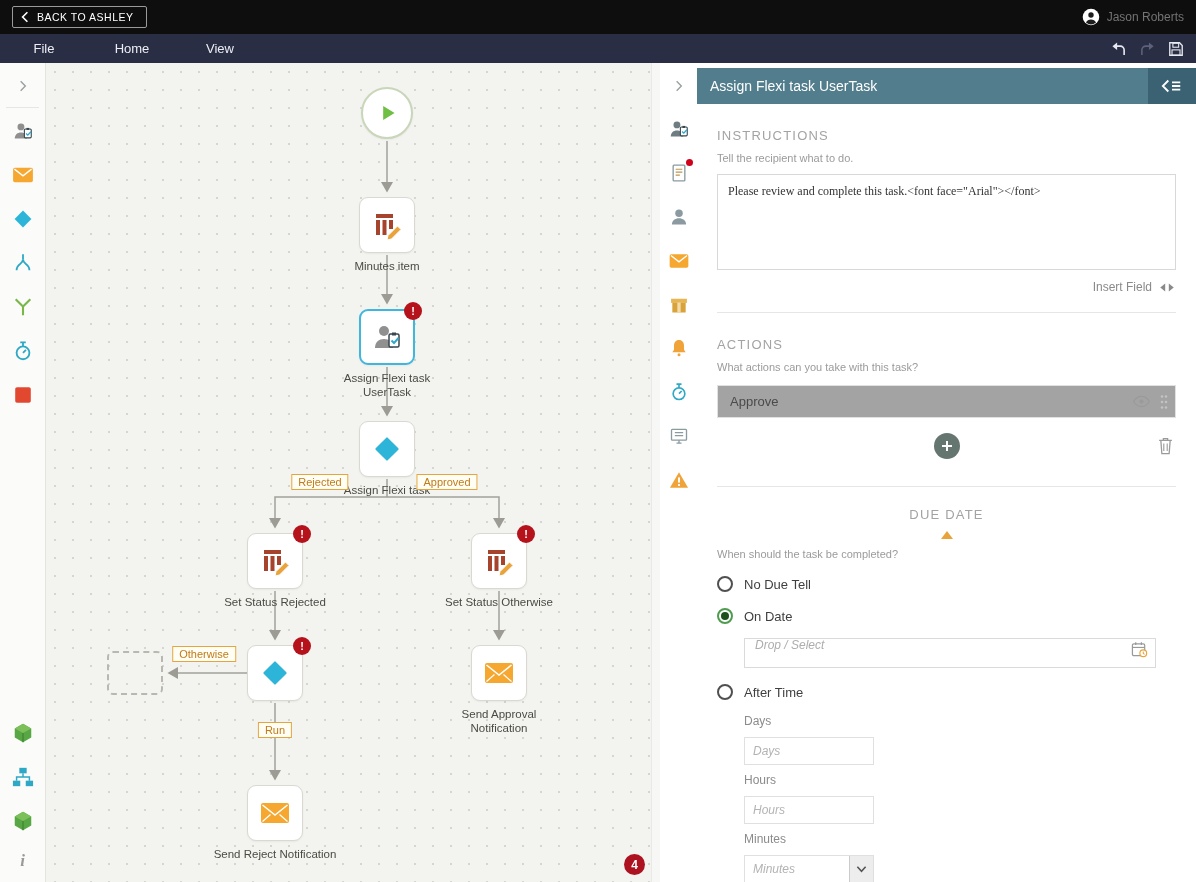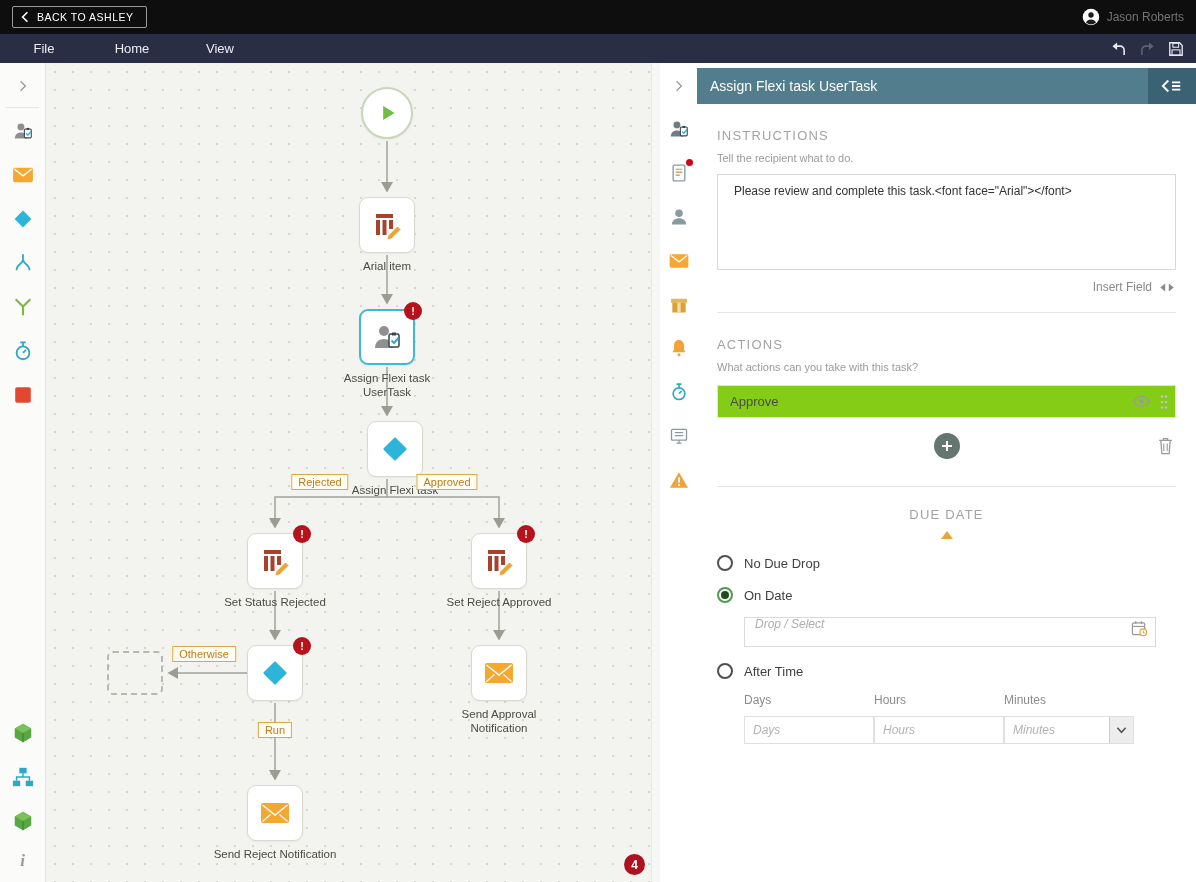--- a/index.html
+++ b/index.html
@@ -56,45 +56,45 @@
 
   
   .panel{position:absolute;left:697px;top:63px;width:499px;height:819px;background:#fff;overflow:hidden;}
   .panel-header{margin-top:5px;height:36px;background:#517d8c;display:flex;align-items:center;color:#fff;}
   .panel-title{padding-left:13px;font-size:14px;flex:1;}
   .dock-btn{width:48px;height:36px;background:#3a6272;display:flex;align-items:center;justify-content:center;cursor:pointer;}
   .panel-body{padding:0 20px;}
   .sec-heading{font-size:13px;letter-spacing:1.2px;color:#a3a3a3;margin-top:24px;}
   .sec-sub{font-size:11px;color:#9b9b9b;margin-top:9px;}
   .instructions-box{width:100%;height:96px;margin-top:10px;border:1px solid #d8d8d8;resize:none;
-    padding:9px 16px;font-family:Liberation Sans, sans-serif;font-size:12px;color:#333;outline:none;}
+    padding:9px 10px;font-family:Liberation Serif, serif;font-size:12px;color:#333;outline:none;}
   .insert-field{display:flex;justify-content:flex-end;align-items:center;gap:6px;margin-top:6px;
     color:#8a8a8a;font-size:12px;cursor:pointer;}
   .divider{border-top:1px solid #e6e6e6;margin-top:18px;}
   .actions-list{margin-top:12px;}
-  .action-row{display:flex;align-items:center;height:33px;border:1px solid #e1e1e1;background:#84cc16;margin-top:2px;}
+  .action-row{display:flex;align-items:center;height:33px;border:1px solid #e1e1e1;background:#a3a3a3;margin-top:2px;}
   .action-label{flex:1;padding-left:12px;font-size:13px;color:#4a4a4a;}
   .row-tools{display:flex;align-items:center;gap:9px;padding-right:7px;}
   .actions-footer{position:relative;height:44px;margin-top:6px;display:flex;align-items:center;justify-content:center;}
   .plus-btn{width:26px;height:26px;border-radius:50%;background:#64766f;display:flex;align-items:center;justify-content:center;cursor:pointer;}
   .trash-btn{position:absolute;right:2px;top:12px;cursor:pointer;}
   .due-row{display:flex;align-items:center;gap:9px;margin-top:20px;flex-direction:column;}
   .tri-up{width:0;height:0;border-left:6px solid transparent;border-right:6px solid transparent;
     border-bottom:8px solid #e8a33d;cursor:pointer;}
   .radio-row{display:flex;align-items:center;gap:11px;margin-top:16px;}
   .radio{width:16px;height:16px;border-radius:50%;border:2px solid #4f4f4f;background:#fff;cursor:pointer;flex:0 0 auto;}
   .radio.selected{border-color:#4f9b4f;position:relative;}
   .radio.selected::after{content:"";position:absolute;inset:2px;border-radius:50%;background:#1c4f1c;}
   .radio-label{font-size:13px;color:#3f3f3f;}
   .date-input-wrap{position:relative;margin:11px 0 2px 27px;width:412px;}
   .date-input{width:100%;height:30px;border:1px solid #dadada;padding:0 32px 16px 10px;
     font-family:"Liberation Sans",sans-serif;font-size:12px;color:#555;outline:none;}
   .date-input::placeholder{color:#adadad;font-style:italic;}
   .cal-icon{position:absolute;right:8px;top:6px;}
-  .time-grid{margin:14px 0 0 27px;display:flex;}
+  .time-grid{margin:14px 0 0 27px;display:flex;gap:8px;flex-direction:column;}
   .time-col{width:130px;}
   .time-label{font-size:12px;color:#8b8b8b;margin-bottom:9px;}
   .time-input{width:100%;height:28px;border:1px solid #e0e0e0;padding:0 8px;
     font-family:"Liberation Sans",sans-serif;font-size:12px;color:#555;outline:none;}
   .time-input::placeholder{color:#b3b3b3;font-style:italic;}
   .minutes-wrap{position:relative;}
   .minutes-wrap .time-input{padding-right:28px;}
   .select-btn{position:absolute;right:1px;top:1px;width:24px;height:26px;background:#ededed;
     border-left:1px solid #cbcbcb;display:flex;align-items:center;justify-content:center;cursor:pointer;}
 </style>
@@ -262,40 +262,40 @@
         <span class="i">
           <svg width="32" height="32" viewBox="0 0 32 32">
               <rect x="5" y="5" width="17" height="4" fill="#a5432c"></rect>
               <rect x="5" y="11" width="4" height="15" fill="#a5432c"></rect>
               <rect x="11.5" y="11" width="4" height="15" fill="#a5432c"></rect>
               <rect x="18" y="11" width="4" height="9" fill="#a5432c"></rect>
               <path d="M17 26.5 l9.5 -9.5 3.5 3.5 -9.5 9.5 -4.5 1 z" fill="#e8a33d" stroke="#fff" stroke-width="1"></path>
             </svg>
         </span>
       </div>
-      <div class="node-label">Arial item</div>
+      <div class="node-label">Minutes item</div>
     </div>
 
     <div class="node" style="left:276px;top:246px;">
       <div class="node-box selected">
         <span class="i">
           <svg width="32" height="32" viewBox="0 0 32 32">
               <circle cx="13" cy="10" r="5" fill="#909090"></circle>
               <path d="M4 27 c0-6 4-9 9-9 s9 3 9 9 z" fill="#909090"></path>
               <rect x="18" y="13" width="10" height="13" rx="1.5" fill="#fff" stroke="#37474f" stroke-width="1.5"></rect>
               <rect x="21" y="11.5" width="4" height="3" fill="#37474f"></rect>
               <path d="M20.5 19.5 l2.5 2.5 4.5 -5" stroke="#2fa8cc" stroke-width="2" fill="none"></path>
             </svg>
         </span>
         <span class="err-badge">!</span>
       </div>
       <div class="node-label">Assign Flexi task UserTask</div>
     </div>
 
-    <div class="node" style="left:284px;top:358px;">
+    <div class="node" style="left:276px;top:358px;">
       <div class="node-box">
         <span class="i">
           <svg width="34" height="34" viewBox="0 0 34 34">
               <rect x="8.5" y="8.5" width="17" height="17" rx="1" fill="#2cb5d8" transform="rotate(45 17 17)"></rect>
             </svg>
         </span>
       </div>
       <div class="node-label">Assign Flexi task</div>
     </div>
 
@@ -326,21 +326,21 @@
           <svg width="32" height="32" viewBox="0 0 32 32">
               <rect x="5" y="5" width="17" height="4" fill="#a5432c"></rect>
               <rect x="5" y="11" width="4" height="15" fill="#a5432c"></rect>
               <rect x="11.5" y="11" width="4" height="15" fill="#a5432c"></rect>
               <rect x="18" y="11" width="4" height="9" fill="#a5432c"></rect>
               <path d="M17 26.5 l9.5 -9.5 3.5 3.5 -9.5 9.5 -4.5 1 z" fill="#e8a33d" stroke="#fff" stroke-width="1"></path>
             </svg>
         </span>
         <span class="err-badge">!</span>
       </div>
-      <div class="node-label">Set Reject Approved</div>
+      <div class="node-label">Set Status Otherwise</div>
     </div>
 
     <div class="node" style="left:164px;top:582px;">
       <div class="node-box">
         <span class="i">
           <svg width="34" height="34" viewBox="0 0 34 34">
               <rect x="8.5" y="8.5" width="17" height="17" rx="1" fill="#2cb5d8" transform="rotate(45 17 17)"></rect>
             </svg>
         </span>
         <span class="err-badge">!</span>
@@ -522,24 +522,25 @@
         </span>
       </div>
 
       <div class="divider"></div>
 
       
       <div class="due-row">
         <span class="sec-heading" style="margin-top:0">DUE DATE</span>
         <span class="tri-up"></span>
       </div>
+      <div class="sec-sub">When should the task be completed?</div>
 
       <div class="radio-row">
         <span class="radio"></span>
-        <span class="radio-label">No Due Drop</span>
+        <span class="radio-label">No Due Tell</span>
       </div>
 
       <div class="radio-row">
         <span class="radio selected"></span>
         <span class="radio-label">On Date</span>
       </div>
 
       <div class="date-input-wrap">
         <input class="date-input" placeholder="Drop / Select" style="">
         <span class="cal-icon i">

